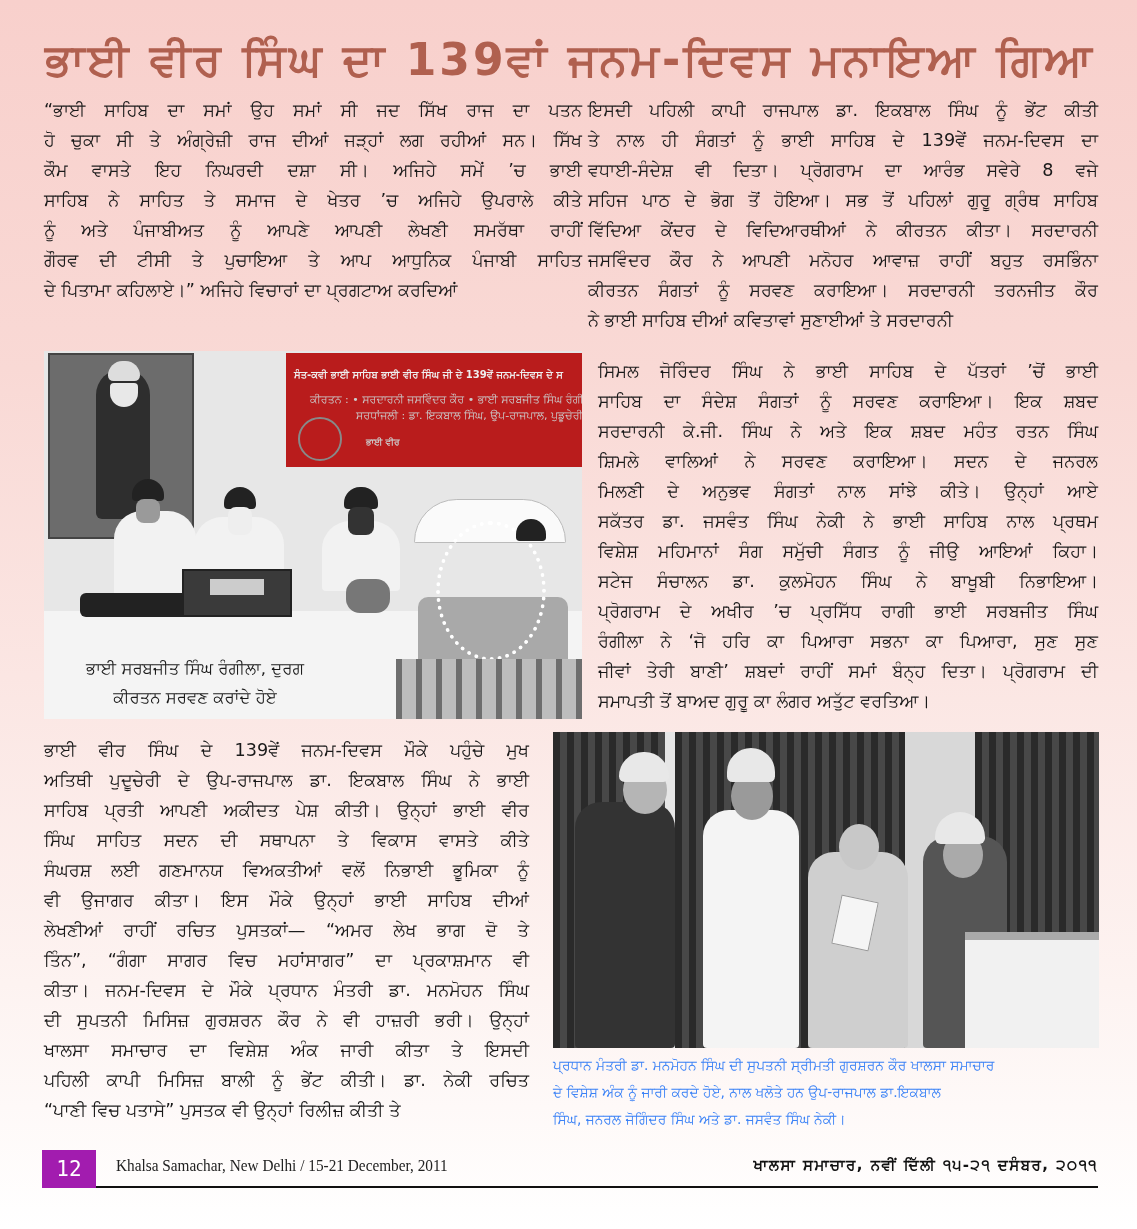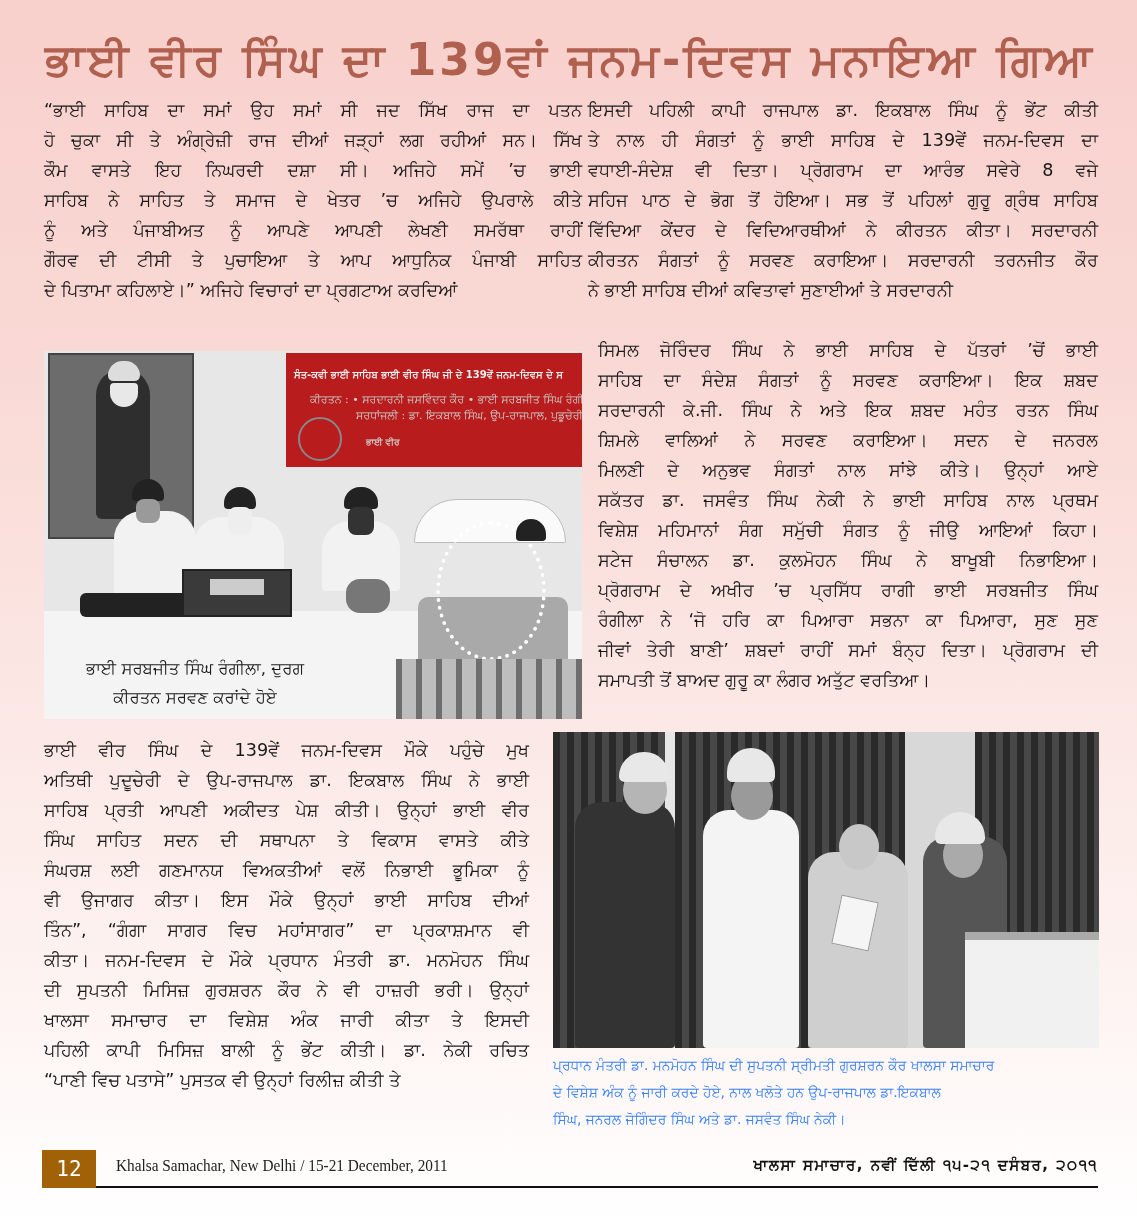--- a/index.html
+++ b/index.html
@@ -18,21 +18,21 @@
     color: #b0604f; letter-spacing: 3px; line-height: 60px;
     white-space: nowrap;
   }
 
   .col { position: absolute; font-size: 17.6px; line-height: 30px; text-align: justify; }
   .line { display: block; white-space: nowrap; text-align-last: justify; text-align: justify; }
   .line.last { text-align-last: left; }
 
   #col-left-top { left: 44px; top: 95px; width: 538px; }
   #col-right-top { left: 588px; top: 95px; width: 510px; }
-  #col-right-mid { left: 598px; top: 335px; width: 500px; }
+  #col-right-mid { left: 598px; top: 356px; width: 500px; }
   #col-left-bottom { left: 44px; top: 735px; width: 485px; }
 
   
   .photo1 {
     position: absolute; left: 44px; top: 351px; width: 538px; height: 368px;
     background: #e7e7e7; overflow: hidden;
   }
   .p1-portrait { position: absolute; left: 4px; top: 2px; width: 146px; height: 186px; background: #6c6c6c; border: 2px solid #444; }
   .p1-portrait .figure { position: absolute; left: 46px; top: 14px; width: 54px; height: 150px; background: #2e2e2e; border-radius: 26px 26px 6px 6px; }
   .p1-portrait .turban { position: absolute; left: 58px; top: 6px; width: 32px; height: 20px; background: #ddd; border-radius: 16px 16px 6px 6px; }
@@ -77,21 +77,21 @@
 
   .caption2 {
     position: absolute; left: 553px; top: 1052px; width: 550px;
     font-size: 13.8px; line-height: 27px; color: #3b82f6; text-align: justify;
   }
   .caption2 .line { white-space: nowrap; }
 
   
   .footer { position: absolute; left: 42px; top: 1150px; width: 1056px; height: 38px; border-bottom: 2px solid #111; }
   .page-num {
-    position: absolute; left: 0; top: 0; width: 54px; height: 38px; background: #a16207;
+    position: absolute; left: 0; top: 0; width: 54px; height: 38px; background: #a21caf;
     color: #fff; font-family: "DejaVu Sans Mono", monospace; font-size: 21px; text-align: center; line-height: 38px;
   }
   .footer-en {
     position: absolute; left: 74px; top: 6px; font-family: "Liberation Serif", serif; font-size: 17px;
     color: #222; white-space: nowrap; transform: scaleX(0.9); transform-origin: left center;
   }
   .footer-pa {
     position: absolute; right: 0; top: 6px; font-size: 15px; font-weight: bold;
     color: #111; white-space: nowrap; letter-spacing: 1.5px;
   }
@@ -111,20 +111,21 @@
       <span class="line">ਨੂੰ ਅਤੇ ਪੰਜਾਬੀਅਤ ਨੂੰ ਆਪਣੇ ਆਪਣੀ ਲੇਖਣੀ ਸਮਰੱਥਾ ਰਾਹੀਂ</span>
       <span class="line">ਗੌਰਵ ਦੀ ਟੀਸੀ ਤੇ ਪੁਚਾਇਆ ਤੇ ਆਪ ਆਧੁਨਿਕ ਪੰਜਾਬੀ ਸਾਹਿਤ</span>
       <span class="line last">ਦੇ ਪਿਤਾਮਾ ਕਹਿਲਾਏ।” ਅਜਿਹੇ ਵਿਚਾਰਾਂ ਦਾ ਪ੍ਰਗਟਾਅ ਕਰਦਿਆਂ</span>
     </div>
   <div class="col" id="col-right-top">
       <span class="line">ਇਸਦੀ ਪਹਿਲੀ ਕਾਪੀ ਰਾਜਪਾਲ ਡਾ. ਇਕਬਾਲ ਸਿੰਘ ਨੂੰ ਭੇਂਟ ਕੀਤੀ</span>
       <span class="line">ਤੇ ਨਾਲ ਹੀ ਸੰਗਤਾਂ ਨੂੰ ਭਾਈ ਸਾਹਿਬ ਦੇ 139ਵੇਂ ਜਨਮ-ਦਿਵਸ ਦਾ</span>
       <span class="line">ਵਧਾਈ-ਸੰਦੇਸ਼ ਵੀ ਦਿਤਾ। ਪ੍ਰੋਗਰਾਮ ਦਾ ਆਰੰਭ ਸਵੇਰੇ 8 ਵਜੇ</span>
       <span class="line">ਸਹਿਜ ਪਾਠ ਦੇ ਭੋਗ ਤੋਂ ਹੋਇਆ। ਸਭ ਤੋਂ ਪਹਿਲਾਂ ਗੁਰੂ ਗ੍ਰੰਥ ਸਾਹਿਬ</span>
       <span class="line">ਵਿੱਦਿਆ ਕੇਂਦਰ ਦੇ ਵਿਦਿਆਰਥੀਆਂ ਨੇ ਕੀਰਤਨ ਕੀਤਾ। ਸਰਦਾਰਨੀ</span>
+      <span class="line">ਜਸਵਿੰਦਰ ਕੌਰ ਨੇ ਆਪਣੀ ਮਨੋਹਰ ਆਵਾਜ਼ ਰਾਹੀਂ ਬਹੁਤ ਰਸਭਿੰਨਾ</span>
       <span class="line">ਕੀਰਤਨ ਸੰਗਤਾਂ ਨੂੰ ਸਰਵਣ ਕਰਾਇਆ। ਸਰਦਾਰਨੀ ਤਰਨਜੀਤ ਕੌਰ</span>
       <span class="line last">ਨੇ ਭਾਈ ਸਾਹਿਬ ਦੀਆਂ ਕਵਿਤਾਵਾਂ ਸੁਣਾਈਆਂ ਤੇ ਸਰਦਾਰਨੀ</span>
     </div>
 
   <div class="photo1">
     <div class="p1-portrait">
       <div class="figure"></div>
       <div class="turban"></div>
       <div class="beard"></div>
     </div>
@@ -183,20 +184,21 @@
       <span class="line last">ਸਮਾਪਤੀ ਤੋਂ ਬਾਅਦ ਗੁਰੂ ਕਾ ਲੰਗਰ ਅਤੁੱਟ ਵਰਤਿਆ।</span>
     </div>
 
   <div class="col" id="col-left-bottom">
       <span class="line">ਭਾਈ ਵੀਰ ਸਿੰਘ ਦੇ 139ਵੇਂ ਜਨਮ-ਦਿਵਸ ਮੌਕੇ ਪਹੁੰਚੇ ਮੁਖ</span>
       <span class="line">ਅਤਿਥੀ ਪੁਦੂਚੇਰੀ ਦੇ ਉਪ-ਰਾਜਪਾਲ ਡਾ. ਇਕਬਾਲ ਸਿੰਘ ਨੇ ਭਾਈ</span>
       <span class="line">ਸਾਹਿਬ ਪ੍ਰਤੀ ਆਪਣੀ ਅਕੀਦਤ ਪੇਸ਼ ਕੀਤੀ। ਉਨ੍ਹਾਂ ਭਾਈ ਵੀਰ</span>
       <span class="line">ਸਿੰਘ ਸਾਹਿਤ ਸਦਨ ਦੀ ਸਥਾਪਨਾ ਤੇ ਵਿਕਾਸ ਵਾਸਤੇ ਕੀਤੇ</span>
       <span class="line">ਸੰਘਰਸ਼ ਲਈ ਗਣਮਾਨਯ ਵਿਅਕਤੀਆਂ ਵਲੋਂ ਨਿਭਾਈ ਭੂਮਿਕਾ ਨੂੰ</span>
       <span class="line">ਵੀ ਉਜਾਗਰ ਕੀਤਾ। ਇਸ ਮੌਕੇ ਉਨ੍ਹਾਂ ਭਾਈ ਸਾਹਿਬ ਦੀਆਂ</span>
+      <span class="line">ਲੇਖਣੀਆਂ ਰਾਹੀਂ ਰਚਿਤ ਪੁਸਤਕਾਂ— “ਅਮਰ ਲੇਖ ਭਾਗ ਦੋ ਤੇ</span>
       <span class="line">ਤਿੰਨ”, “ਗੰਗਾ ਸਾਗਰ ਵਿਚ ਮਹਾਂਸਾਗਰ” ਦਾ ਪ੍ਰਕਾਸ਼ਮਾਨ ਵੀ</span>
       <span class="line">ਕੀਤਾ। ਜਨਮ-ਦਿਵਸ ਦੇ ਮੌਕੇ ਪ੍ਰਧਾਨ ਮੰਤਰੀ ਡਾ. ਮਨਮੋਹਨ ਸਿੰਘ</span>
       <span class="line">ਦੀ ਸੁਪਤਨੀ ਮਿਸਿਜ਼ ਗੁਰਸ਼ਰਨ ਕੌਰ ਨੇ ਵੀ ਹਾਜ਼ਰੀ ਭਰੀ। ਉਨ੍ਹਾਂ</span>
       <span class="line">ਖਾਲਸਾ ਸਮਾਚਾਰ ਦਾ ਵਿਸ਼ੇਸ਼ ਅੰਕ ਜਾਰੀ ਕੀਤਾ ਤੇ ਇਸਦੀ</span>
       <span class="line">ਪਹਿਲੀ ਕਾਪੀ ਮਿਸਿਜ਼ ਬਾਲੀ ਨੂੰ ਭੇਂਟ ਕੀਤੀ। ਡਾ. ਨੇਕੀ ਰਚਿਤ</span>
       <span class="line last">“ਪਾਣੀ ਵਿਚ ਪਤਾਸੇ” ਪੁਸਤਕ ਵੀ ਉਨ੍ਹਾਂ ਰਿਲੀਜ਼ ਕੀਤੀ ਤੇ</span>
     </div>
 
   <div class="photo2">
     <div class="p2-curtain" style="left:0; width:120px;"></div>

